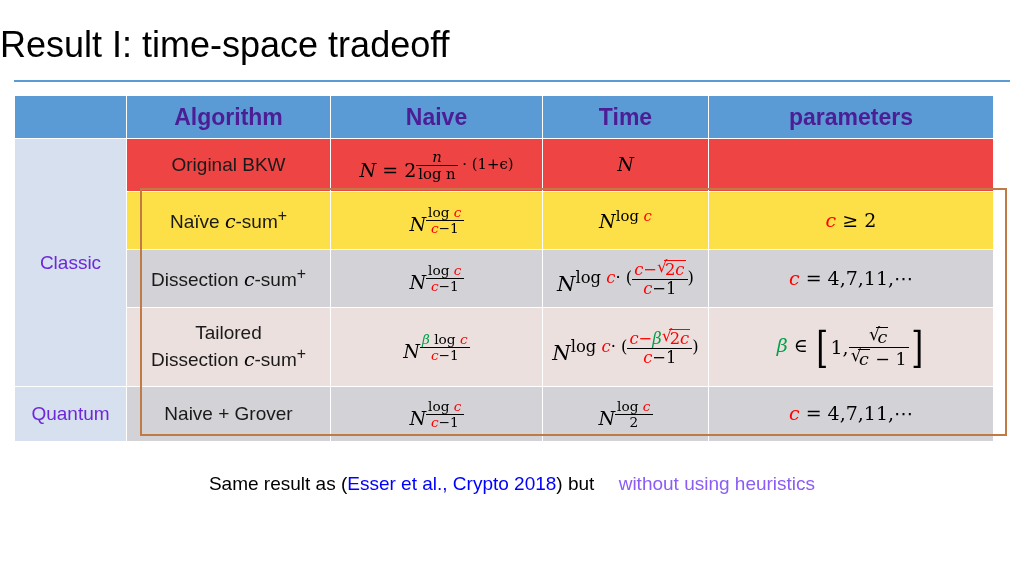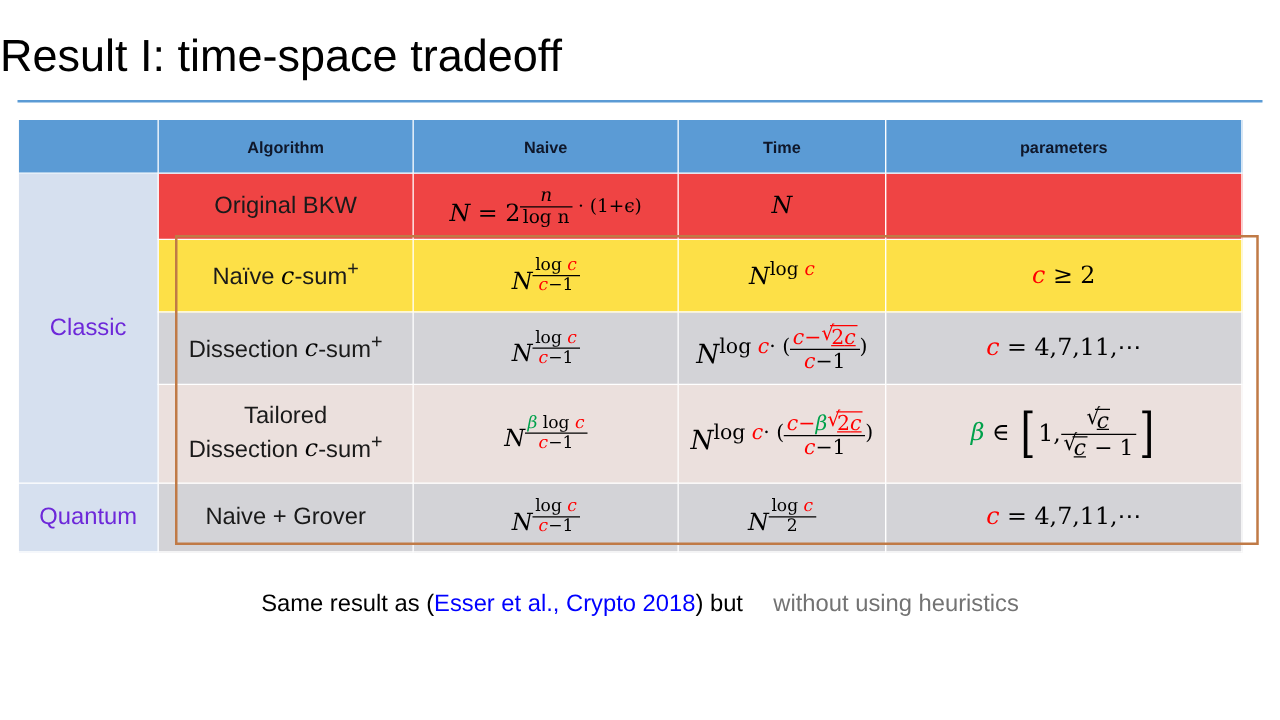--- a/index.html
+++ b/index.html
@@ -61,22 +61,22 @@
   
   col.c-cat   { width: 112px; }
   col.c-algo  { width: 204px; }
   col.c-space { width: 212px; }
   col.c-time  { width: 166px; }
   col.c-param { width: 285px; }
 
   
   tr.head td {
     background: #5b9bd5;
-    color: #0f172a;
-    font-size: 13px;
+    color: #4c1d95;
+    font-size: 23px;
     font-weight: bold;
     height: 42px;
   }
   tr.head td.blank { background: #5b9bd5; }
 
   
   td.cat {
     background: #d6e0ef;
     color: #6d28d9;
     font-size: 19px;
@@ -150,21 +150,20 @@
     content: "\221A";
     position: absolute;
     left: 0;
     top: -0.06em;
     font-style: normal;
   }
   .sqrt > .rad {
     display: inline-block;
     border-top: 1px solid currentColor;
     padding: 0 1px;
-    text-decoration: underline;
   }
 
   .bracket-set {
     display: inline-flex;
     align-items: center;
     vertical-align: middle;
   }
   .bk {
     font-style: normal;
     font-size: 2.25em;
@@ -180,21 +179,21 @@
     left: 0;
     top: 473px;
     width: 1024px;
     text-align: center;
     font-family: "Liberation Sans", sans-serif;
     font-size: 19px;
     color: #000000;
     white-space: nowrap;
   }
   .caption .cite { color: #0000ff; margin-top: 40px; }
-  .caption .warn { color: #737373; margin-left: 19px; }
+  .caption .warn { color: #8b5cf6; margin-left: 19px; }
 </style>
 </head>
 <body>
 
 <div class="slide-title">Result I: time-space tradeoff</div>
 <div class="title-rule"></div>
 
 <div class="table-wrap">
   <table class="result-table">
     <colgroup>

